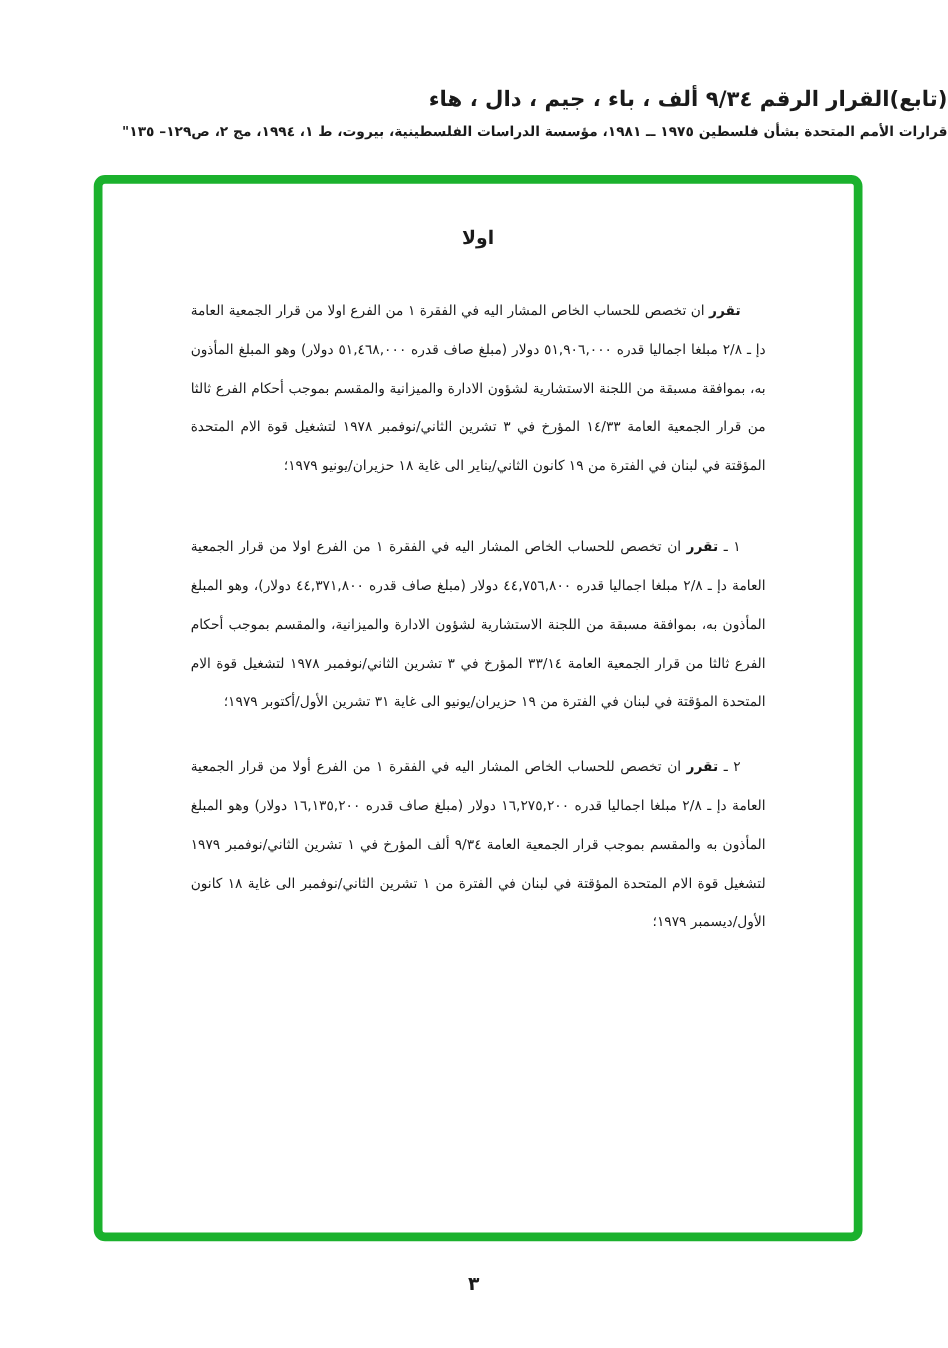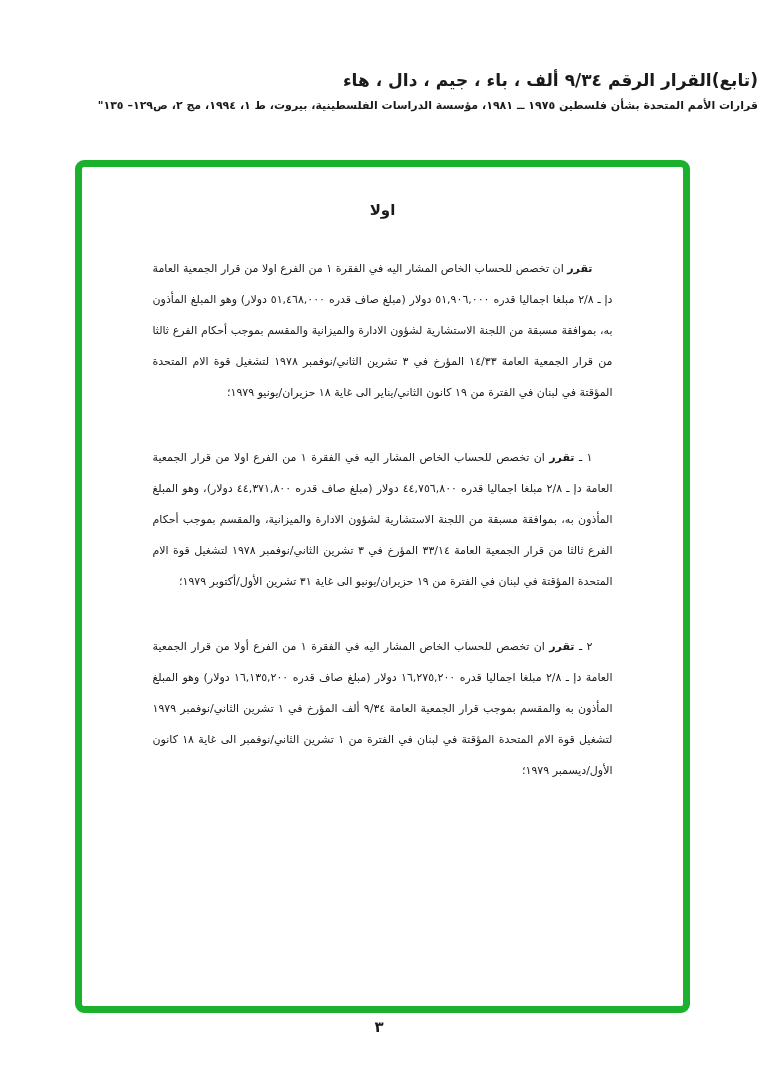--- a/index.html
+++ b/index.html
@@ -29,21 +29,21 @@
   }
   .doc-citation{
     font-size:11px;
     font-weight:bold;
     margin-top:9px;
     white-space:nowrap;
   }
   .green-frame{
     position:absolute;
     left:75px;
-    top:160px;
+    top:140px;
     width:615px;
     height:853px;
     box-sizing:border-box;
     border:7px solid var(--green);
     border-radius:9px;
     background:transparent;
   }
   .frame-content{
     direction:rtl;
     width:460px;
@@ -60,21 +60,21 @@
     margin-top:38px;
   }
   .body-paragraph{
     font-size:11px;
     line-height:31px;
     text-align:justify;
     text-indent:20px;
     margin:34px 0 0 0;
   }
   .body-paragraph + .body-paragraph{
-    margin-top:34px;
+    margin-top:21px;
   }
   .lead-word{
     font-weight:bold;
   }
   .page-number{
     position:absolute;
     left:0;right:0;
     top:1018px;
     text-align:center;
     font-size:15px;

